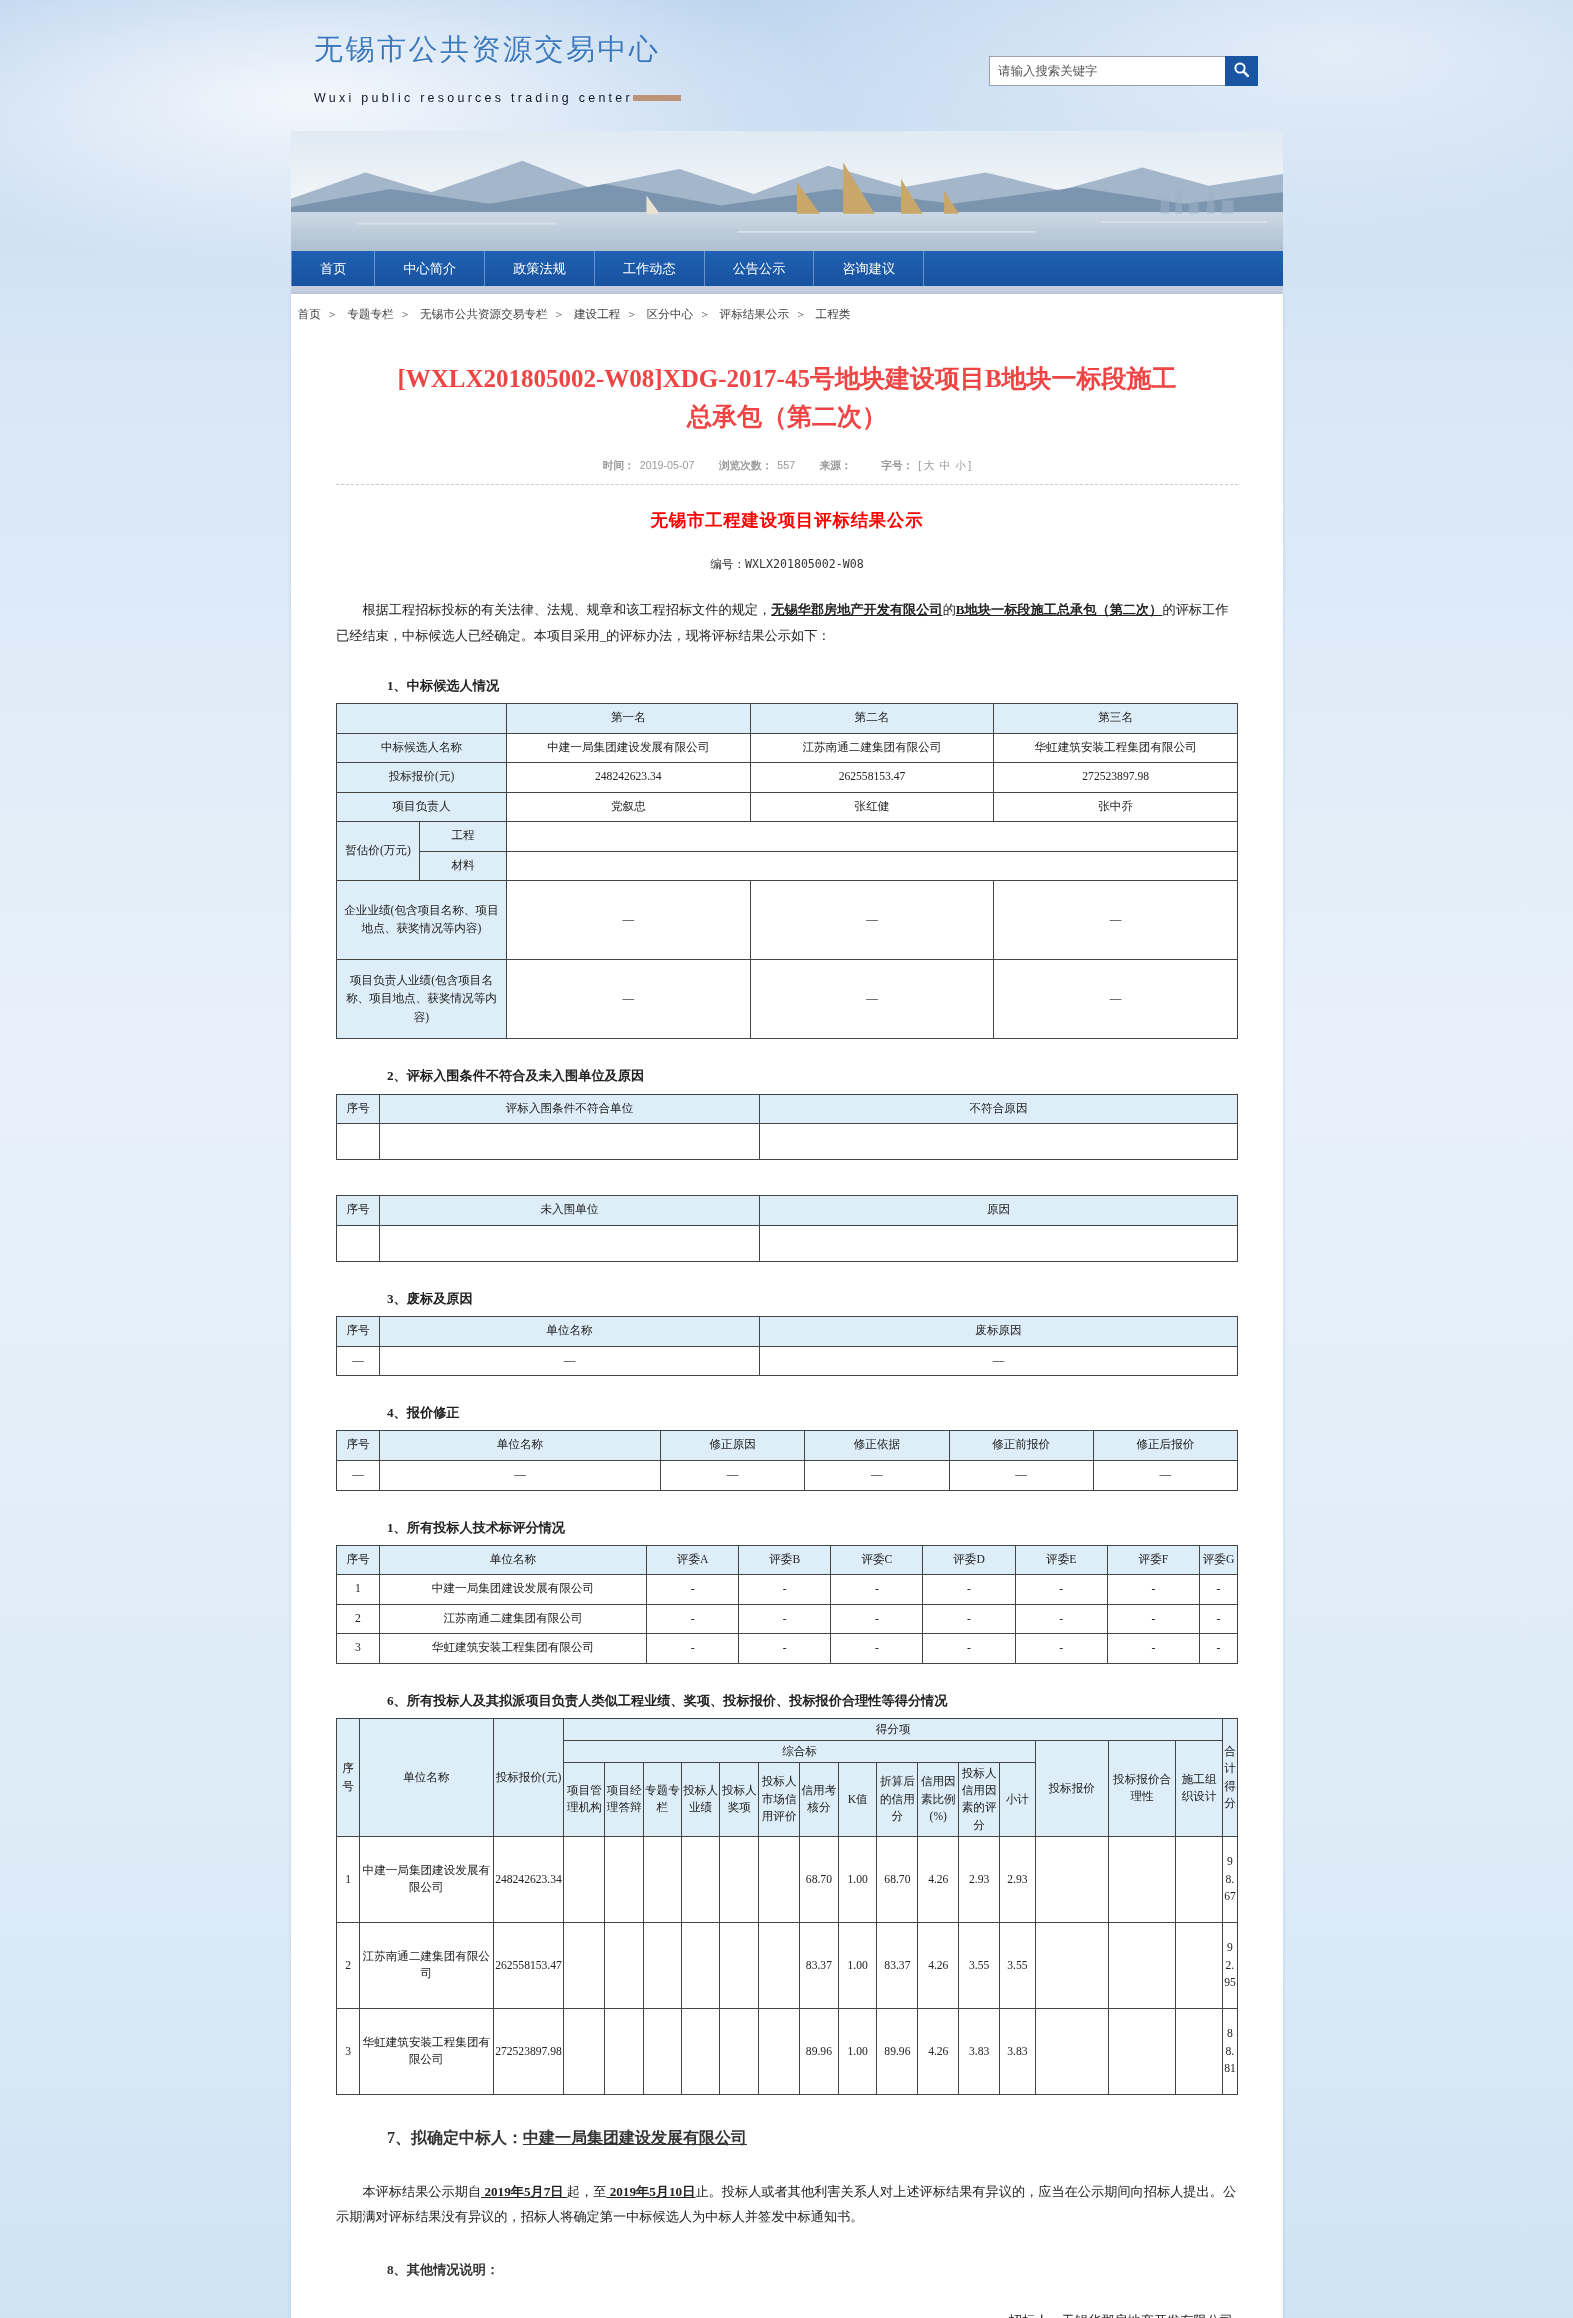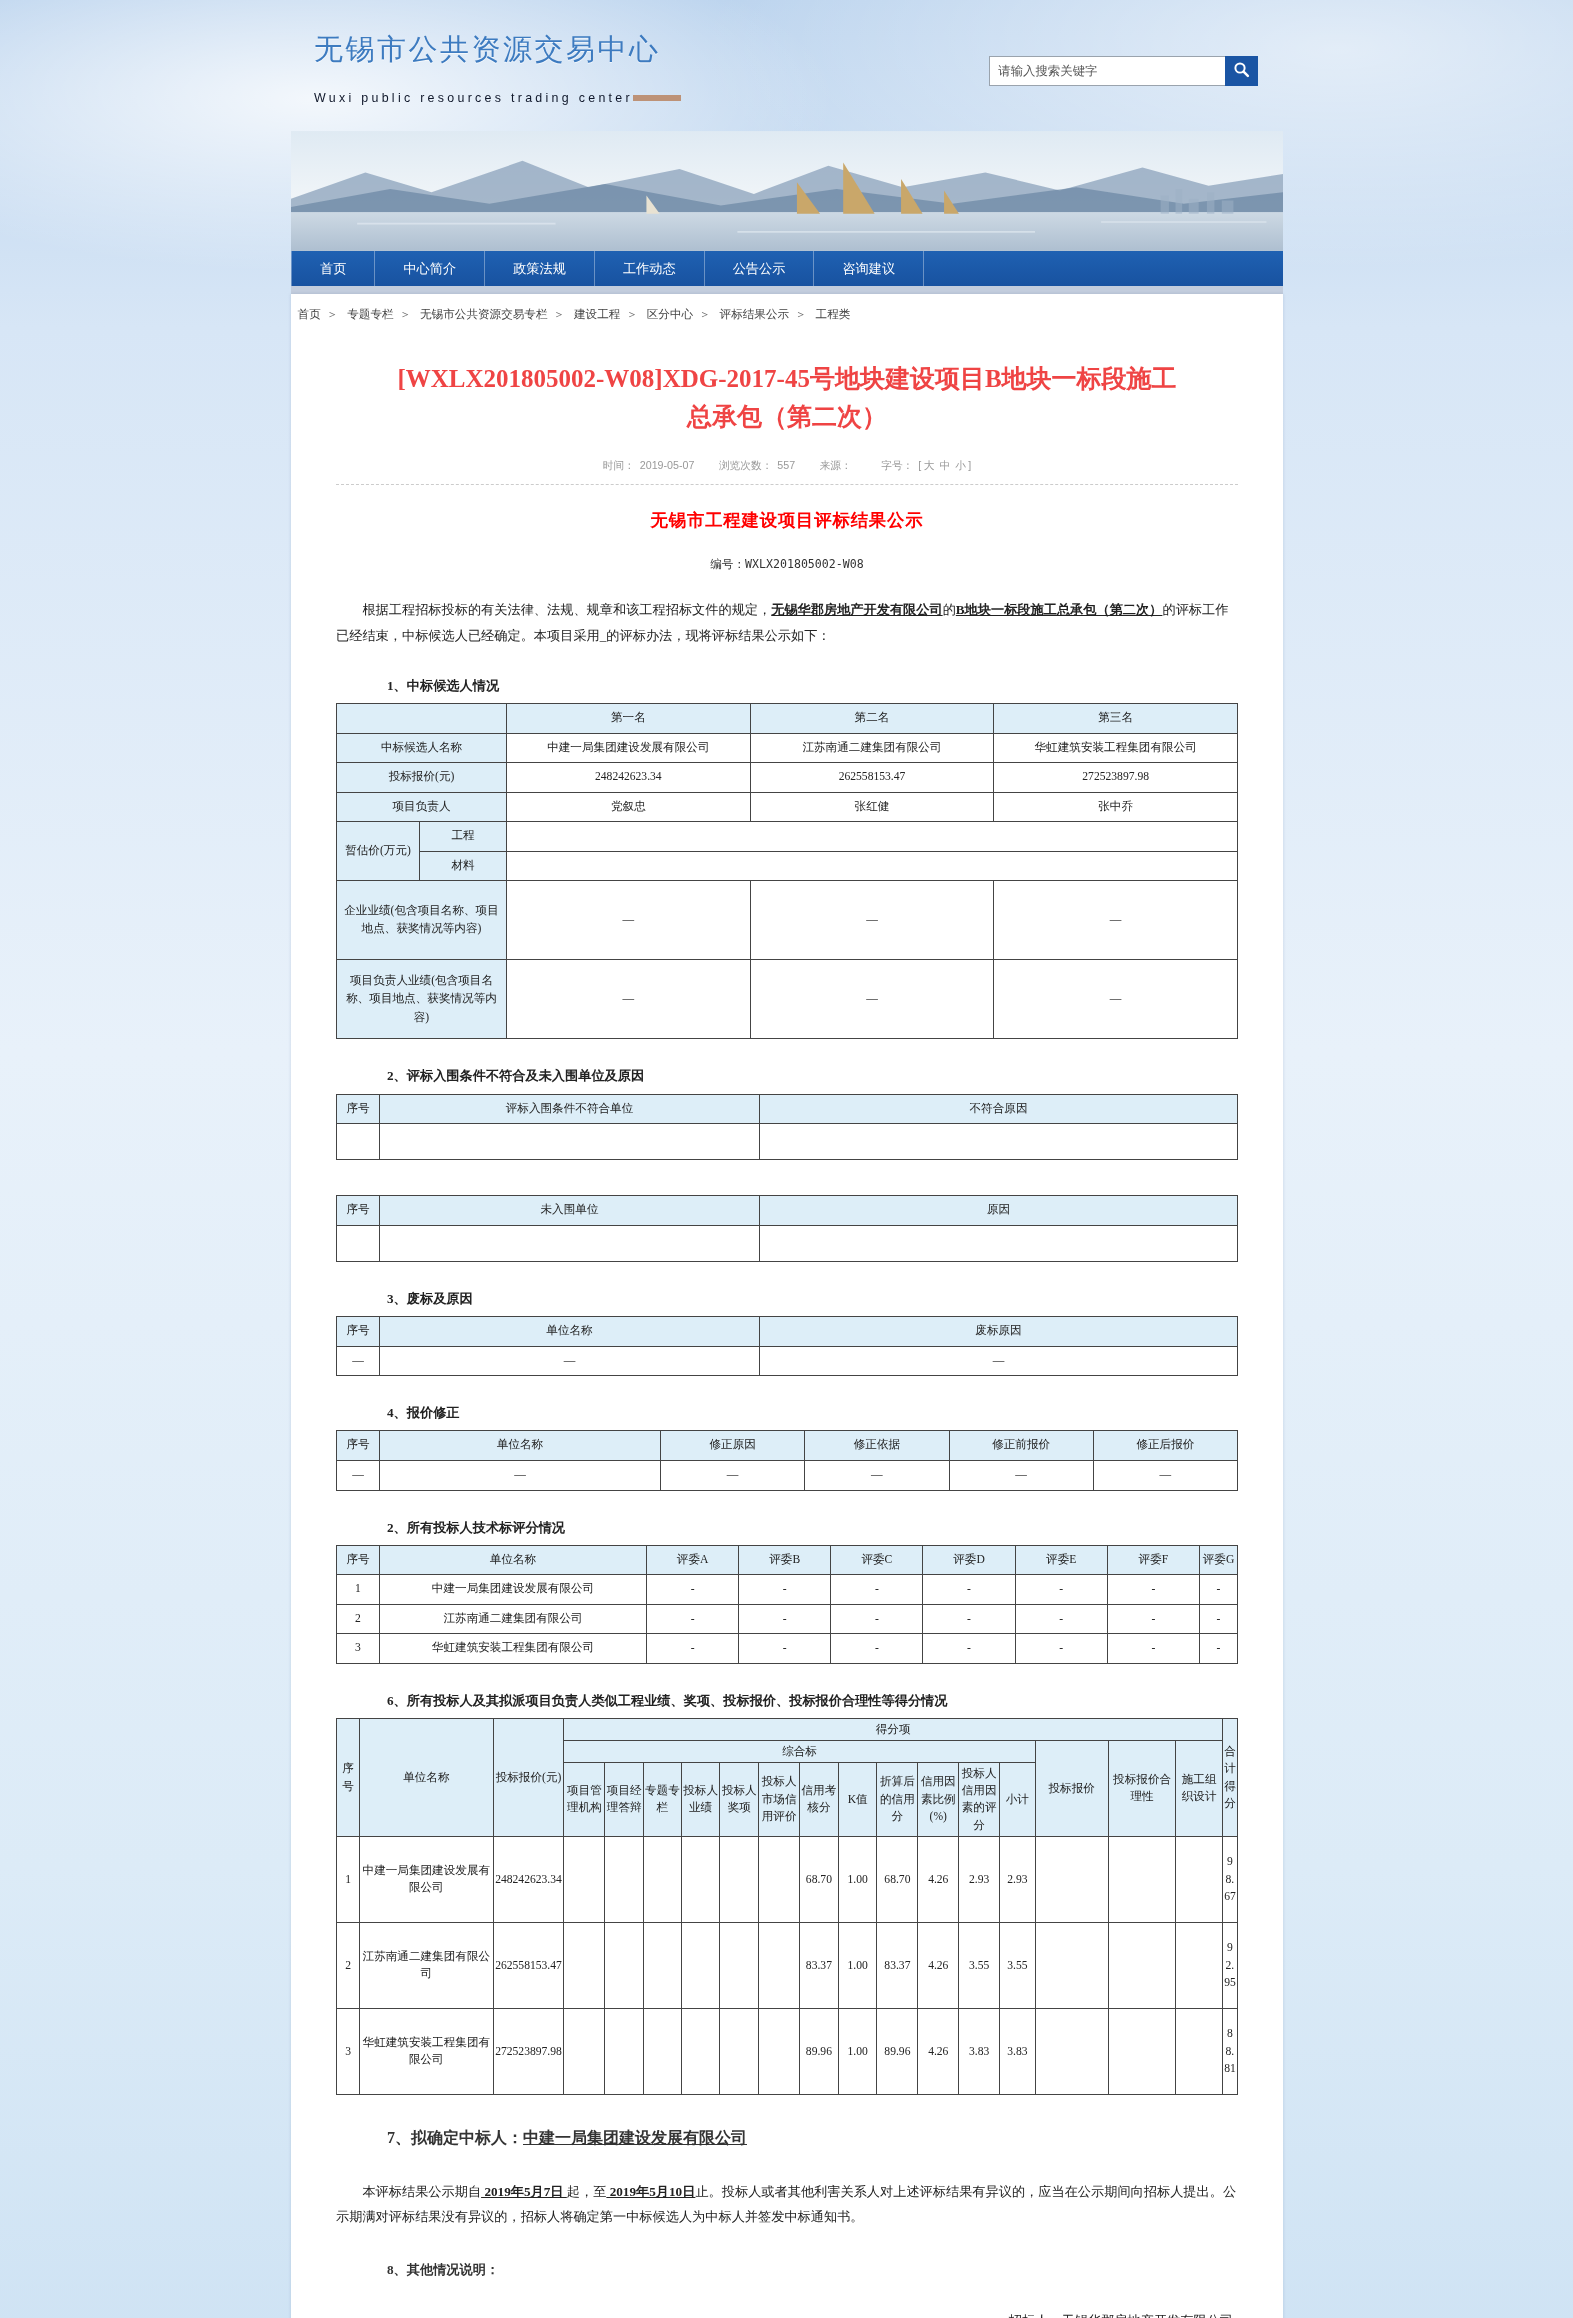--- a/index.html
+++ b/index.html
@@ -37,21 +37,21 @@
 
   
   .card { background:#fff; box-shadow:0 0 3.3px rgba(30,60,110,.15); padding-bottom:0; }
   .crumbs { padding:12.4px 6.6px 10px 6.6px; font-size:11.6px; color:#444; background:#fff; }
   .crumbs span.sep { margin:0 5.8px; color:#666; }
   .crumbs a { color:#444; text-decoration:none; }
 
   .art { font-family:"Liberation Serif", serif; padding:0 45px; }
   .title { font-size:25px; line-height:1.55; text-align:center; color:#ef4444; padding:28px 50px 0 50px; }
   .meta { text-align:center; font-size:10.7px; color:#999; margin-top:21.5px; font-family:"Liberation Sans",sans-serif; }
-  .meta b { font-weight:normal; margin:16px 5px 0 0; }
+  .meta b { font-weight:bold; margin:16px 5px 0 0; }
   .meta .gap { display:inline-block; width:21.5px; }
   .meta .szop { cursor:pointer; margin:0 2.5px; }
   .dash { border:none; border-top:0.8px dashed #ccc; margin:11.6px 0 0 0; }
   .rtitle { text-align:center; color:#f00; font-weight:bold; font-size:17.4px; margin-top:23px; letter-spacing:0.8px; }
   .docno { text-align:center; font-size:11.6px; color:#333; margin-top:25px; font-family:"DejaVu Sans Mono", monospace; }
   .intro { font-size:13.2px; line-height:1.95; margin-top:25px; text-indent:2em; color:#222; }
   .intro u, .s7 u, .notice u { font-weight:bold; text-decoration:underline; }
 
   .shead { font-size:13.2px; font-weight:bold; color:#222; margin:28px 0 8.3px 0; text-indent:51px; }
 
@@ -315,21 +315,21 @@
             <td>—</td>
           <td>—</td>
           <td>—</td>
           <td>—</td>
           <td>—</td>
           <td>—</td>
           </tr>
     </tbody>
       </table>
 
-    <div class="shead">2、所有投标人技术标评分情况</div>
+    <div class="shead">1、所有投标人技术标评分情况</div>
     <table class="tbl">
       <colgroup>
           <col style="width:43px">
           <col style="width:267px">
           <col>
           <col>
           <col>
           <col>
           <col>
           <col>

